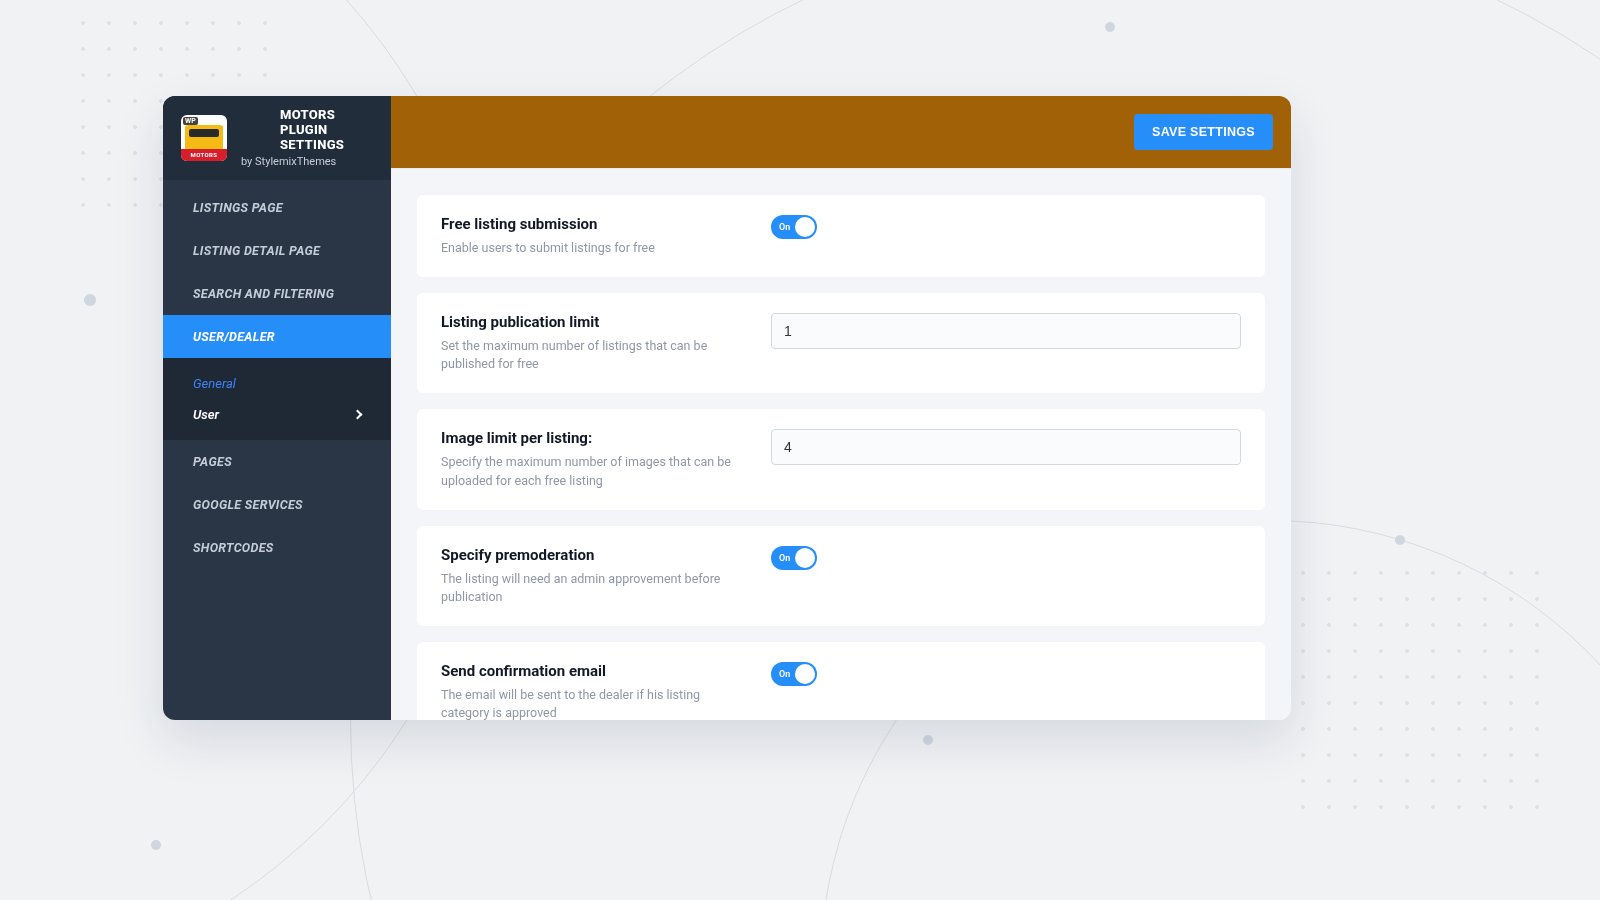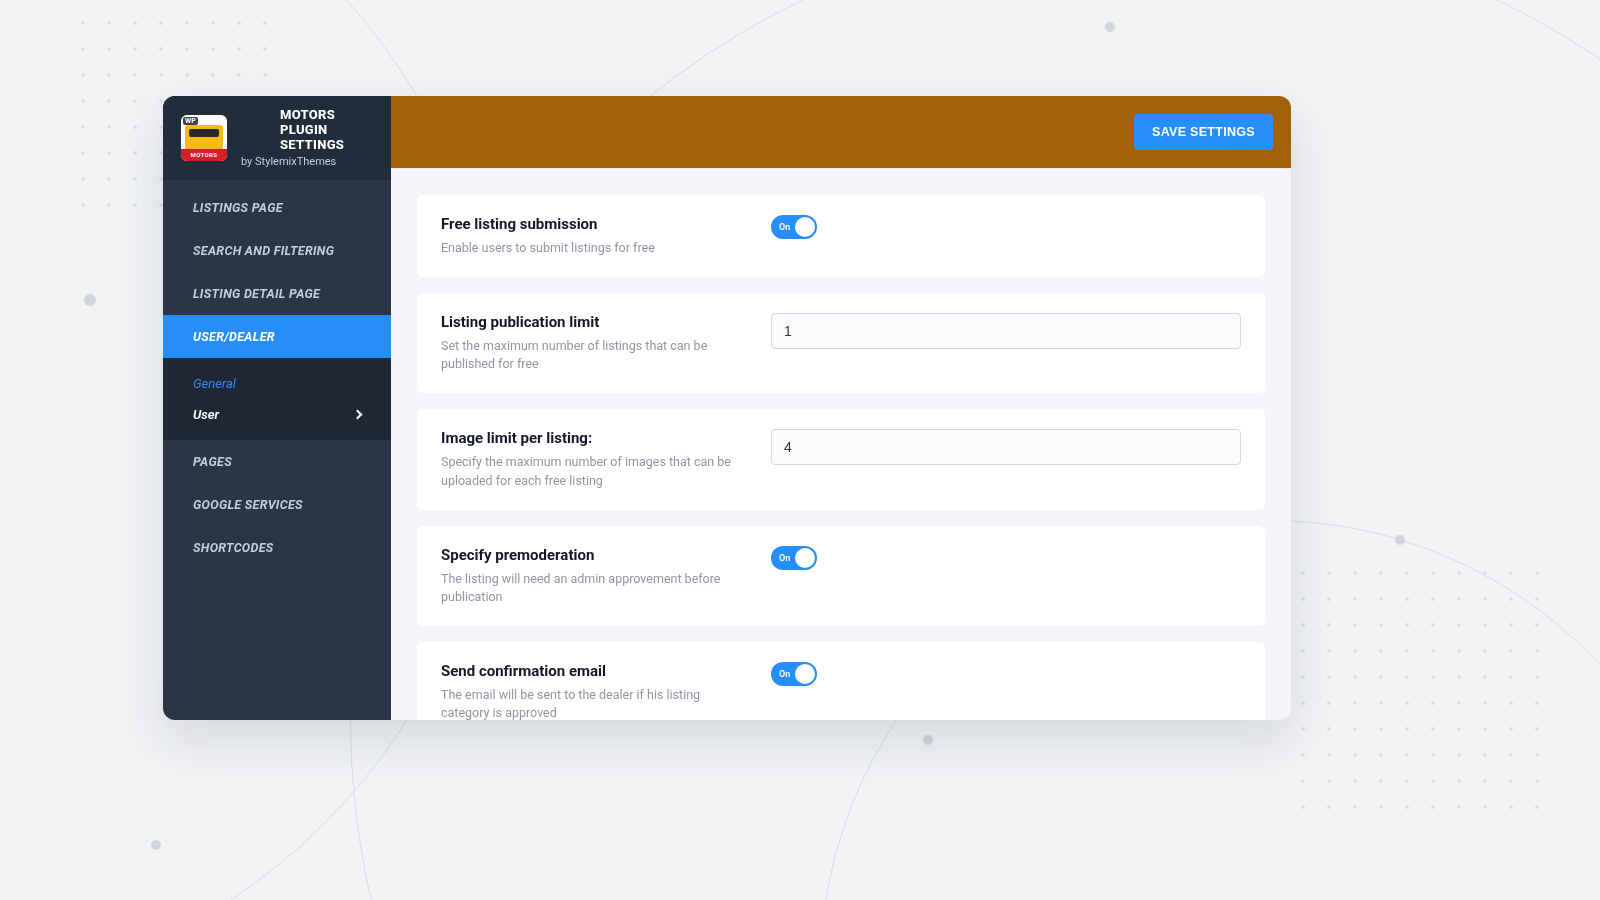--- a/index.html
+++ b/index.html
@@ -216,24 +216,24 @@
         </div>
         <div class="t2">by StylemixThemes</div>
       </div>
     </div>
 
     <nav class="nav">
       <div class="nav-item">
           <span>LISTINGS PAGE</span>
         </div>
       <div class="nav-item">
+          <span>LISTING DETAIL PAGE</span>
+        </div>
+      <div class="nav-item">
           <span>SEARCH AND FILTERING</span>
-        </div>
-      <div class="nav-item">
-          <span>LISTING DETAIL PAGE</span>
         </div>
       <div class="nav-item active">
           <span>USER/DEALER</span>
         </div>
 
       <div class="subnav">
         <div class="sub-item">
             <span>General</span>
           </div>
         <div class="sub-item current">

